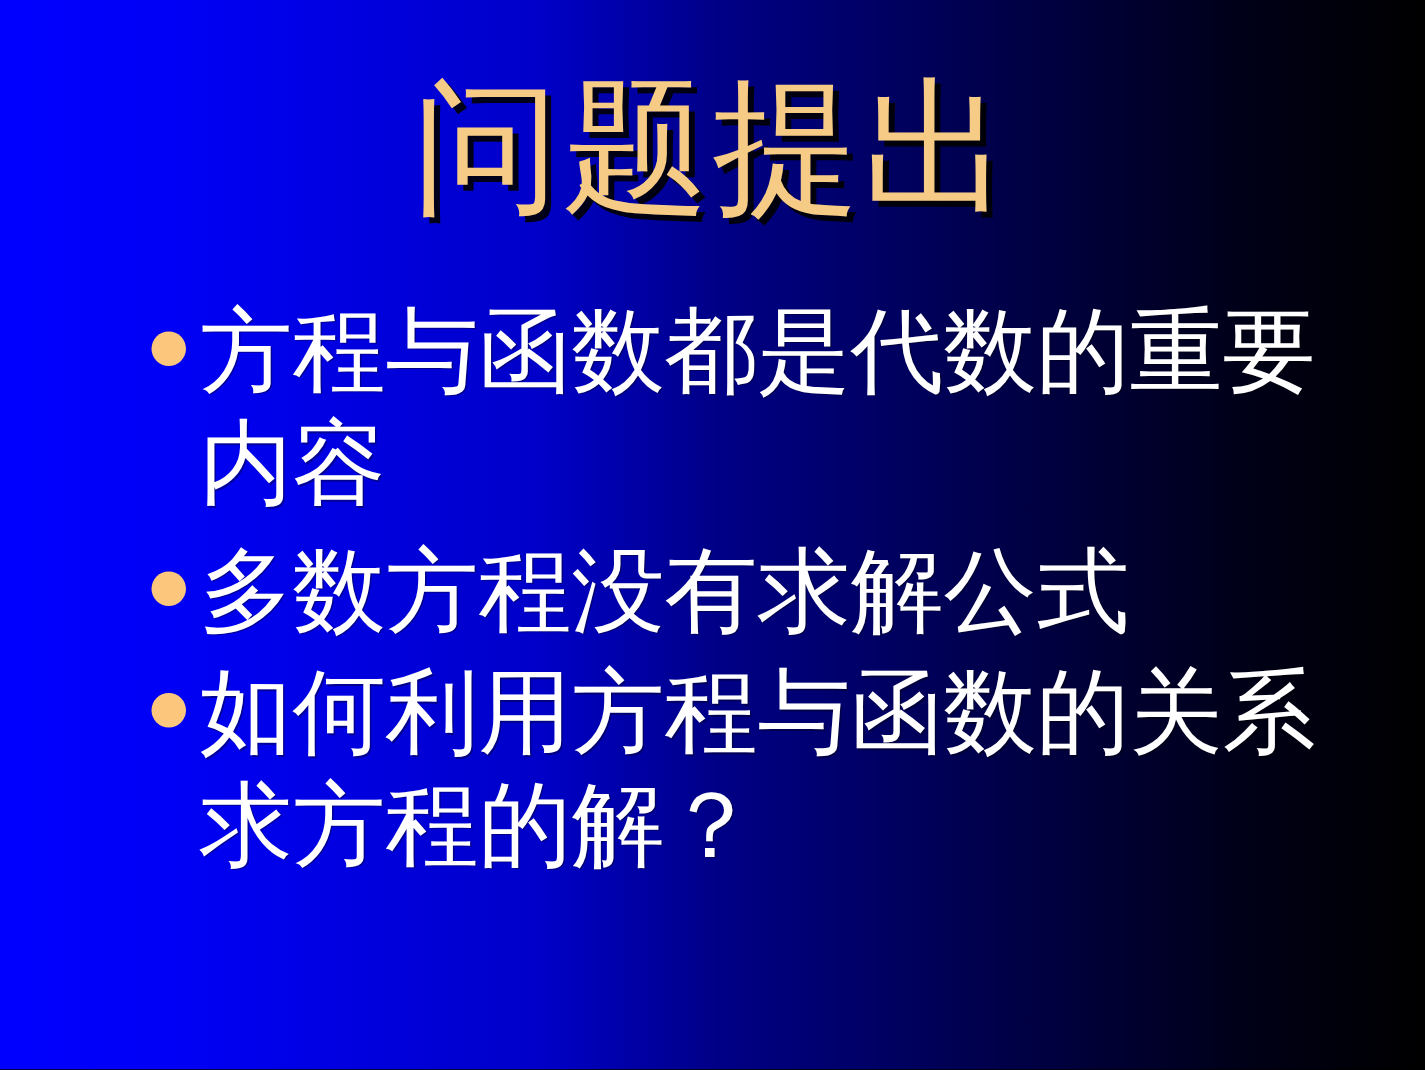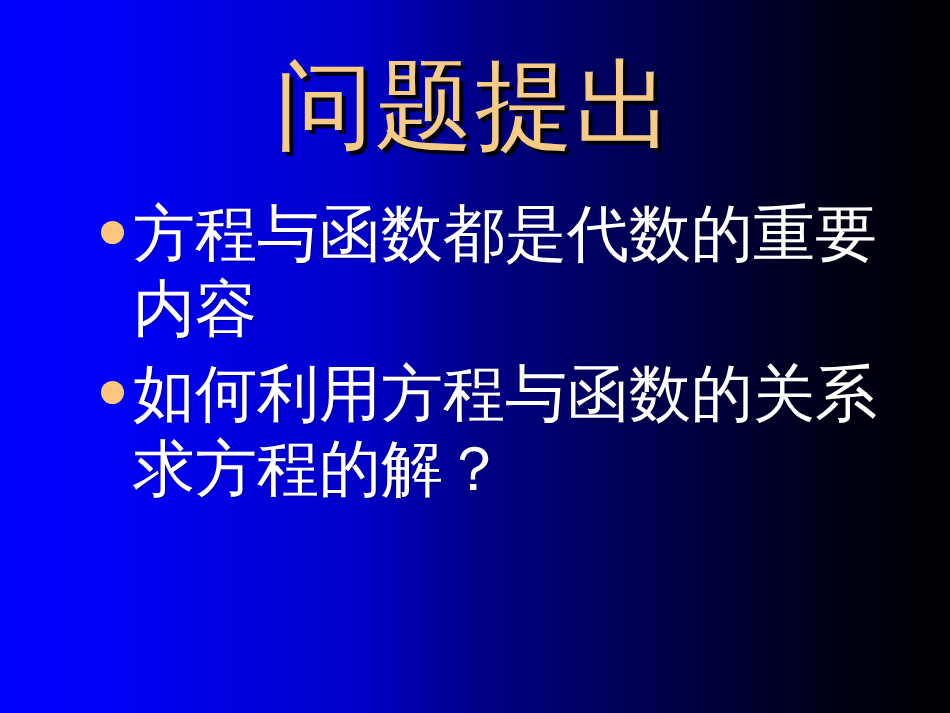--- a/index.html
+++ b/index.html
@@ -24,21 +24,21 @@
     left: 0;
     right: 0;
     top: 52px;
     text-align: center;
     color: #F6CB85;
     font-size: 98px;
     line-height: 1.12;
     letter-spacing: 2px;
     white-space: nowrap;
     text-shadow: 4px 4px 0 rgba(0,0,0,0.88);
-    font-family: Liberation Serif, serif;
+    font-family: Liberation Mono, monospace;
     font-weight: normal;
   }
 
   
   #body {
     position: absolute;
     left: 96px;
     top: 196px;
     width: 800px;
   }
@@ -79,20 +79,24 @@
 
   <div id="title">问题提出</div>
 
   <div id="body">
 
     <div class="bullet-row" id="bullet-0">
       <span class="bullet-marker"></span>
       <span class="bullet-text">方程与函数都是代数的重要内容</span>
     </div>
 
+    <div class="bullet-row" id="bullet-1">
+      <span class="bullet-marker"></span>
+      <span class="bullet-text">多数方程没有求解公式</span>
+    </div>
 
     <div class="bullet-row" id="bullet-2">
       <span class="bullet-marker"></span>
       <span class="bullet-text">如何利用方程与函数的关系求方程的解？</span>
     </div>
 
   </div>
 </div>
 
 </body></html>

